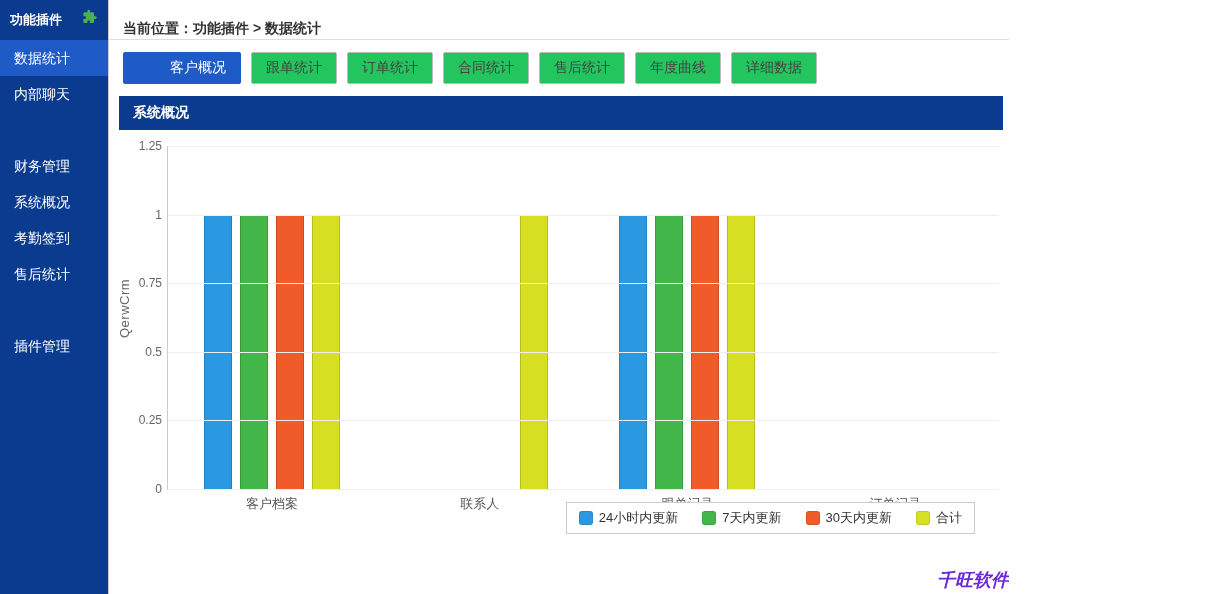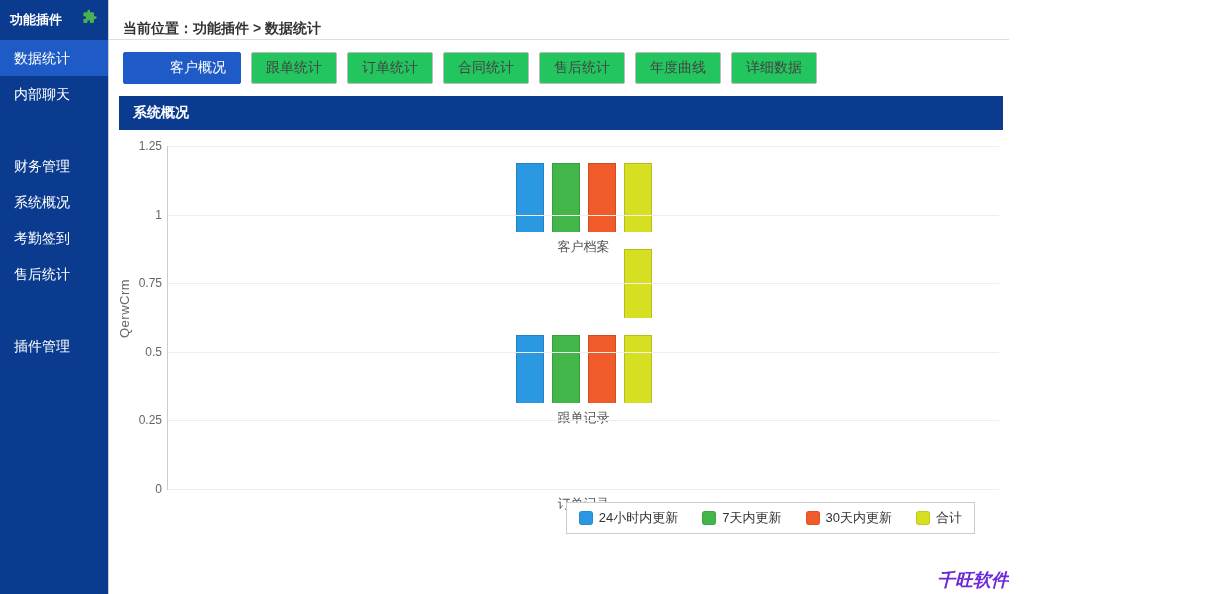--- a/index.html
+++ b/index.html
@@ -22,21 +22,21 @@
   .tab-btn.active { background: #1e5bc6; border-color: #1e5bc6; color: #fff; padding-left: 46px; }
 
   .panel-title { background: #0a3b8f; color: #fff; padding: 8px 14px; font-size: 14px; font-weight: bold; margin: 0 6px 0 10px; }
 
   
   .chart-wrap { position: relative; margin: 8px 10px 0 10px; height: 400px; }
   .chart-ylabel { position: absolute; left: 2px; top: 50%; transform: translateX(-4px) rotate(-90deg); transform-origin: left top; font-size: 13px; color: #666; letter-spacing: .5px; }
   .chart-plot { position: absolute; left: 48px; right: 0; top: 8px; bottom: 48px; border-left: 1px solid #ccc; border-bottom: 1px solid #ccc; }
   .gridline { position: absolute; left: 0; right: 0; border-top: 1px solid #eee; }
   .ytick { position: absolute; left: -44px; width: 38px; text-align: right; font-size: 12px; color: #666; transform: translateY(-50%); }
-  .cats { position: absolute; left: 0; right: 0; top: 0; bottom: 0; display: flex; flex-direction: column; }
+  .cats { position: absolute; left: 0; right: 0; top: 0; bottom: 0; display: flex; }
   .cat { flex: 1; position: relative; display: flex; align-items: flex-end; justify-content: center; gap: 8px; }
   .cat-label { position: absolute; top: 100%; width: 100%; text-align: center; padding-top: 6px; font-size: 13px; color: #555; }
   .bar { width: 28px; border: 1px solid rgba(0,0,0,0.15); border-bottom: none; }
   .bar.hide { visibility: hidden; }
   .c0 { background: #2b99e2; }
   .c1 { background: #43b649; }
   .c2 { background: #f15a29; }
   .c3 { background: #d7df23; }
 
   .legend { position: absolute; right: 24px; bottom: 4px; display: flex; gap: 24px; align-items: center; border: 1px solid #ccc; padding: 6px 12px; background: #fff; font-size: 13px; }
@@ -98,20 +98,21 @@
               <div class="bar c1" style="height: 80%;"></div>
               <div class="bar c2" style="height: 80%;"></div>
               <div class="bar c3" style="height: 80%;"></div>
               <div class="cat-label">客户档案</div>
             </div>
             <div class="cat">
               <div class="bar c0 hide" style="height: 0%;"></div>
               <div class="bar c1 hide" style="height: 0%;"></div>
               <div class="bar c2 hide" style="height: 0%;"></div>
               <div class="bar c3" style="height: 80%;"></div>
+              <div class="cat-label">联系人</div>
             </div>
             <div class="cat">
               <div class="bar c0" style="height: 80%;"></div>
               <div class="bar c1" style="height: 80%;"></div>
               <div class="bar c2" style="height: 80%;"></div>
               <div class="bar c3" style="height: 80%;"></div>
               <div class="cat-label">跟单记录</div>
             </div>
             <div class="cat">
               <div class="bar c0 hide" style="height: 0%;"></div>

